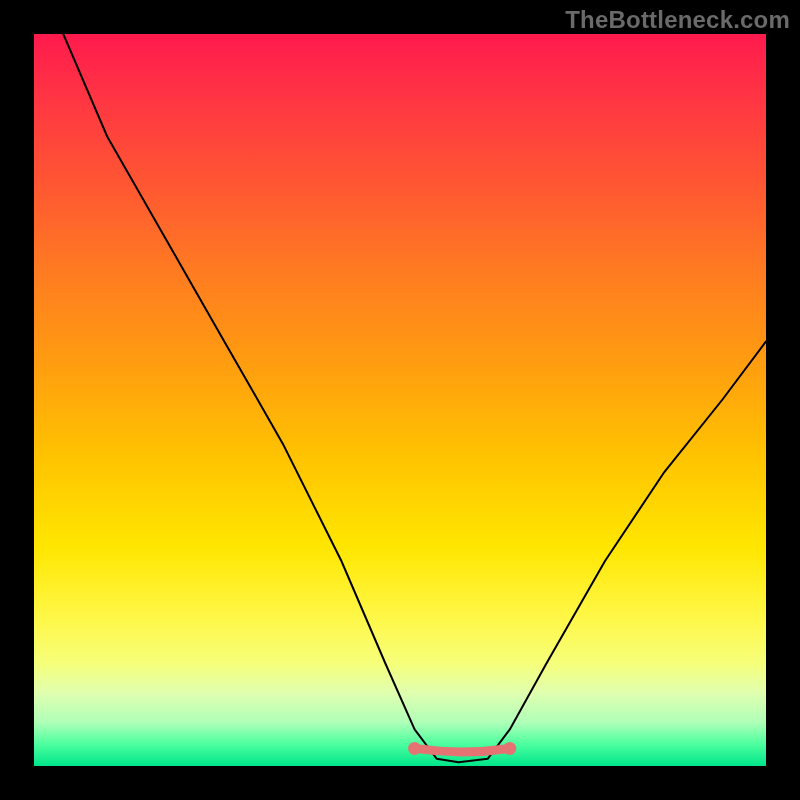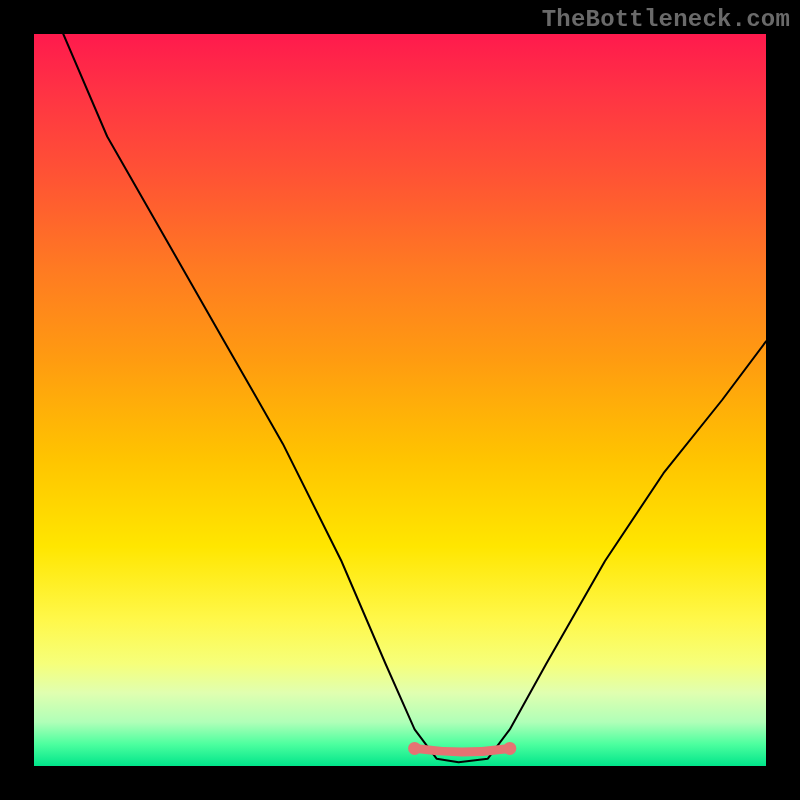--- a/index.html
+++ b/index.html
@@ -41,21 +41,21 @@
       #f6ff7a 86%,
       #e0ffb0 90%,
       #b0ffb8 94%,
       #4dff9f 97%,
       #00e58a 100%);
   }
   .watermark {
     position: absolute;
     top: 6px;
     right: 10px;
-    font-family: Liberation Mono, monospace;
+    font-family: Liberation Sans, sans-serif;
     font-size: 24px;
     font-weight: 600;
     color: #6a6a6a;
     letter-spacing: 0.2px;
     user-select: none;
   }
   svg.curve {
     position: absolute;
     inset: 0;
   }

